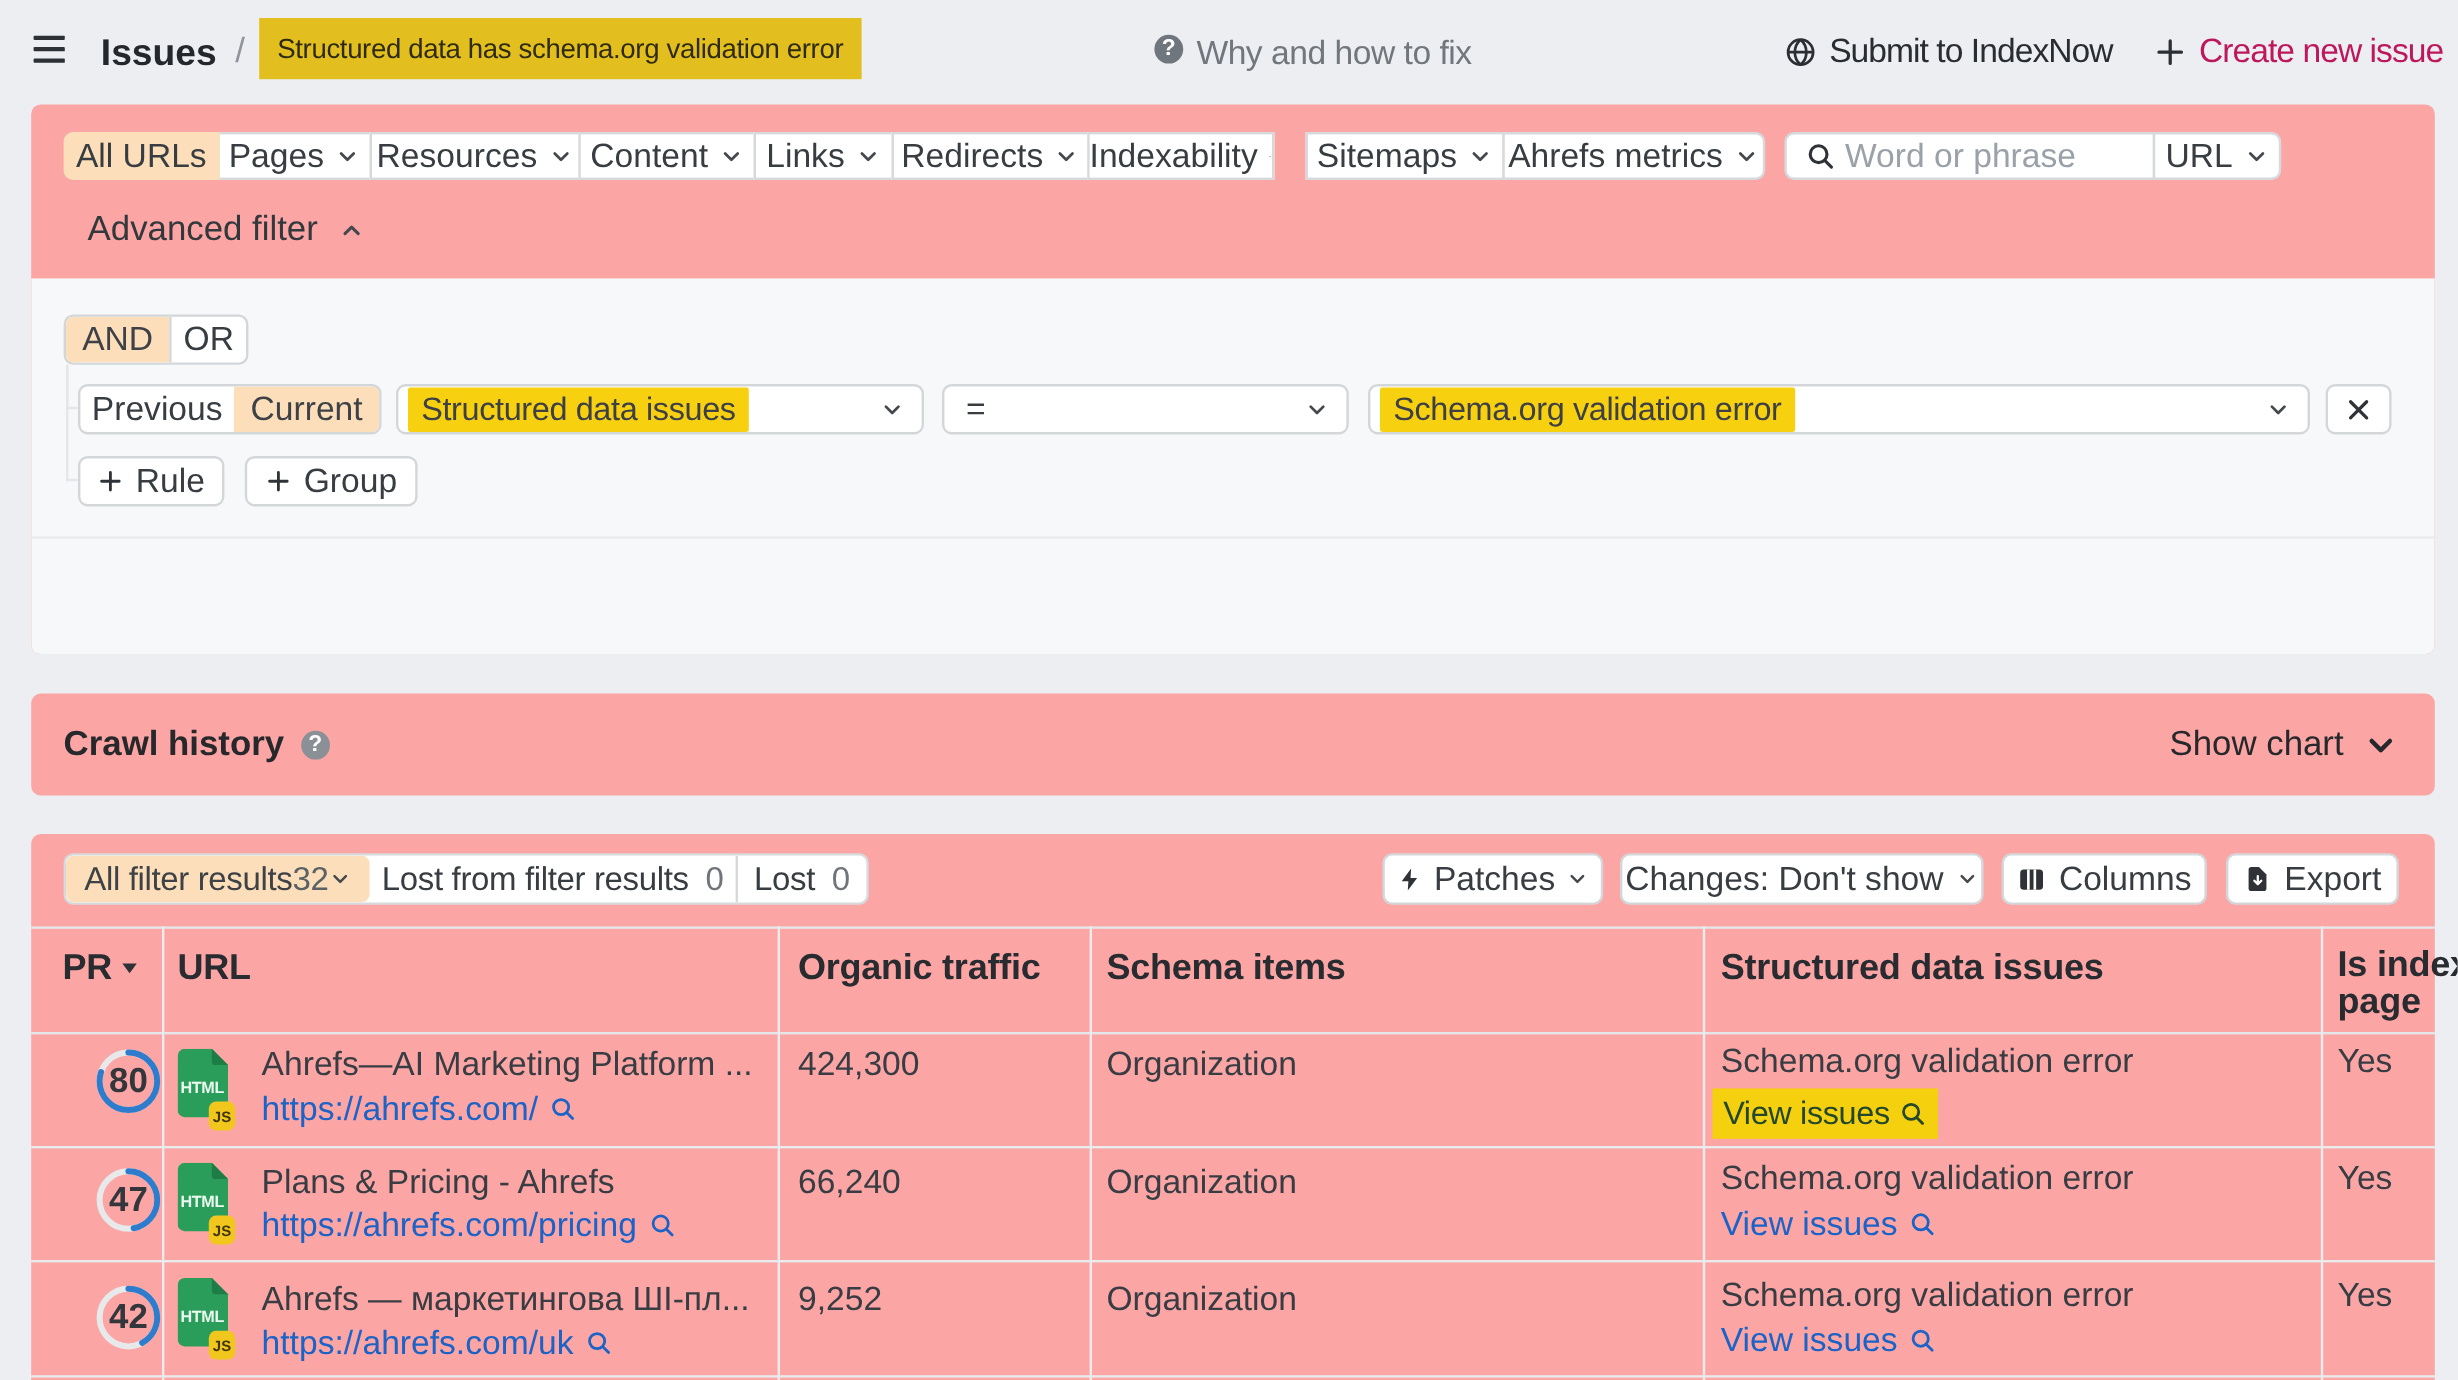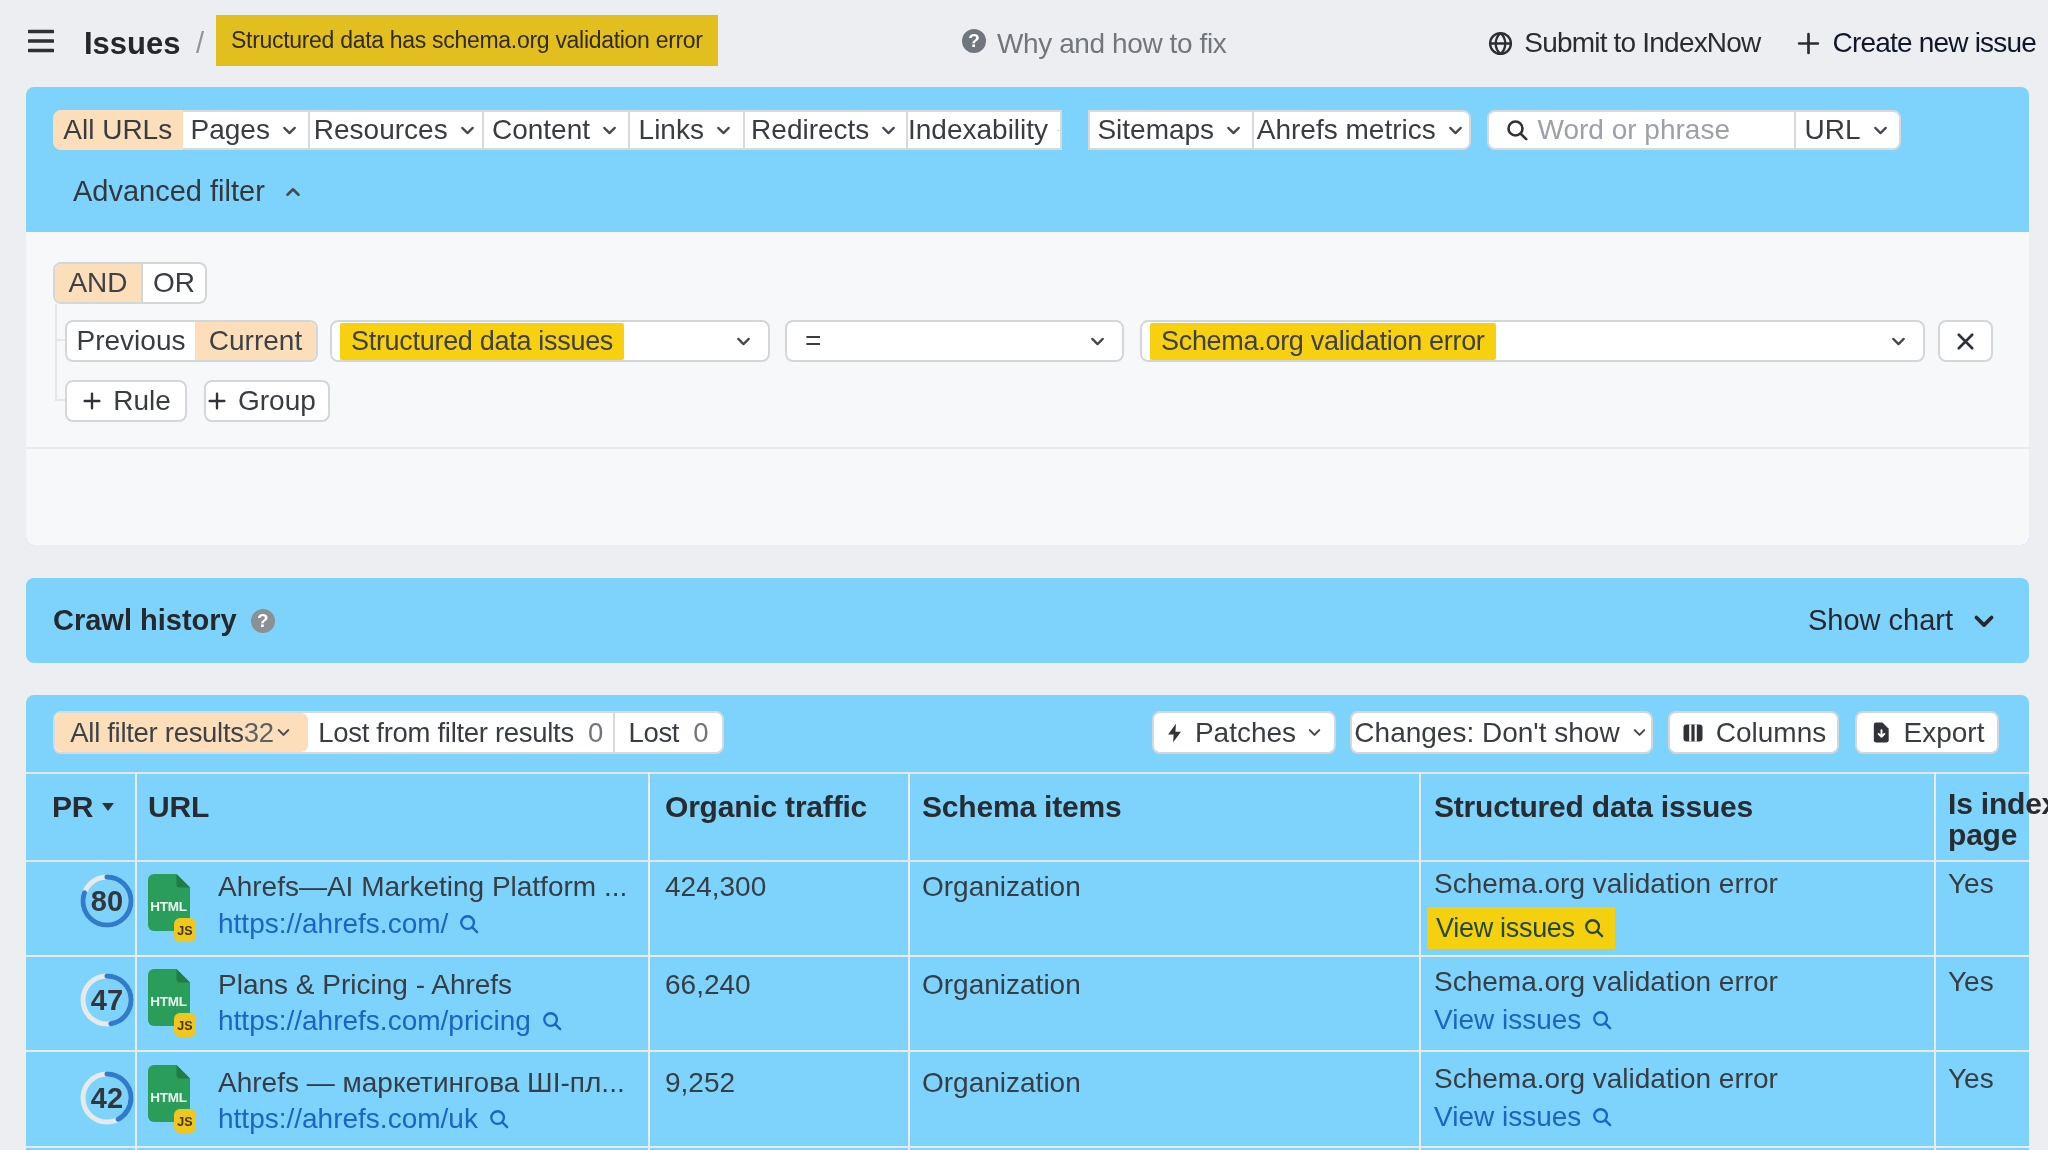--- a/index.html
+++ b/index.html
@@ -1,19 +1,19 @@
 <!DOCTYPE html>
 <html><head>
 <meta charset="utf-8">
 <style>
 *{margin:0;padding:0;box-sizing:border-box}
 html,body{width:2048px;height:1150px}
 body{background:#eceef1;font-family:"Liberation Sans",sans-serif;position:relative;overflow:hidden;color:#33373c}
 .abs{position:absolute}
-.card{position:absolute;left:26px;width:2003px;background:#7dd3fc;border-radius:8px}
+.card{position:absolute;left:26px;width:2003px;background:#fca5a5;border-radius:8px}
 .flex{display:flex;align-items:center}
 .chip{position:absolute;top:23px;height:40px;border:2px solid #d7dadd;background:#fff;display:flex;align-items:center;justify-content:center;gap:9px;font-size:28px;color:#383d42}
 .ctl{position:absolute;border:2px solid #d4d7da;background:#fff;border-radius:8px;display:flex;align-items:center;font-size:28px;color:#383d42}
 .seg{display:flex;align-items:center;justify-content:center;height:100%}
 .peach{background:#fcdfba}
 .hl{background:#f7d110;color:#3e4046;font-size:27px;letter-spacing:-0.3px}
 .vline{position:absolute;width:2px;background:#e9ebed}
 .hline{position:absolute;height:2px;background:#e9ebed}
 .th{position:absolute;font-weight:bold;font-size:30px;color:#282b2f;letter-spacing:-0.2px}
 .td{position:absolute;font-size:28px;color:#383d43}
@@ -41,21 +41,21 @@
 
 <div class="abs flex" style="top:28px;right:12px;height:30px">
 <svg width="25" height="25" viewBox="0 0 24 24" style="margin-right:11px">
       <circle cx="12" cy="12" r="10" fill="none" stroke="#2b2e33" stroke-width="2.2"></circle>
       <path d="M2 12h20M12 2c3.2 2.7 4.6 6.2 4.6 10S15.2 19.3 12 22M12 2c-3.2 2.7-4.6 6.2-4.6 10S8.8 19.3 12 22" fill="none" stroke="#2b2e33" stroke-width="2.2"></path>
     </svg>
 <span style="font-size:28px;letter-spacing:-0.8px;color:#292d31">Submit to IndexNow</span>
 <svg width="25" height="25" viewBox="0 0 24 24" style="margin:0 11px 0 36px">
       <path d="M12 3v18M3 12h18" stroke="#2b2e33" stroke-width="2.6" stroke-linecap="round"></path>
     </svg>
-<span style="font-size:28px;letter-spacing:-0.8px;color:#0f172a">Create new issue</span>
+<span style="font-size:28px;letter-spacing:-0.8px;color:#be185d">Create new issue</span>
 </div>
 
 <div class="card" style="top:87px;height:458px;overflow:hidden">
 
   <div class="chip peach" style="left:26.5px;width:130.5px;border-color:#fcdfba;border-radius:8px 0 0 8px;z-index:2">All URLs</div>
   <div class="chip" style="left:155px;width:128.5px">Pages<svg width="21" height="21" viewBox="0 0 24 24">
         <path d="M6 9l6 6 6-6" fill="none" stroke="#45494e" stroke-width="2.6" stroke-linecap="round" stroke-linejoin="round"></path>
       </svg></div>
   <div class="chip" style="left:281.5px;width:176.5px">Resources<svg width="21" height="21" viewBox="0 0 24 24">
         <path d="M6 9l6 6 6-6" fill="none" stroke="#45494e" stroke-width="2.6" stroke-linecap="round" stroke-linejoin="round"></path>
@@ -133,21 +133,21 @@
       <svg width="23" height="23" viewBox="0 0 24 24">
           <path d="M5 5l14 14M19 5L5 19" stroke="#2f3338" stroke-width="2.8" stroke-linecap="round"></path>
         </svg>
     </div>
 
     <div class="ctl" style="left:39px;top:148px;width:122px;height:42px;justify-content:center;gap:10px">
       <svg width="22" height="22" viewBox="0 0 24 24">
           <path d="M12 4v16M4 12h16" stroke="#2f3338" stroke-width="2.6" stroke-linecap="round"></path>
         </svg>Rule
     </div>
-    <div class="ctl" style="left:178px;top:148px;width:126px;height:42px;justify-content:flex-start;gap:10px">
+    <div class="ctl" style="left:178px;top:148px;width:144px;height:42px;justify-content:center;gap:10px">
       <svg width="22" height="22" viewBox="0 0 24 24">
           <path d="M12 4v16M4 12h16" stroke="#2f3338" stroke-width="2.6" stroke-linecap="round"></path>
         </svg>Group
     </div>
 
     <div class="hline" style="left:0;top:215px;width:2003px"></div>
   </div>
 </div>
 
 <div class="card flex" style="top:578px;height:85px;padding:0 31px 0 27px">

